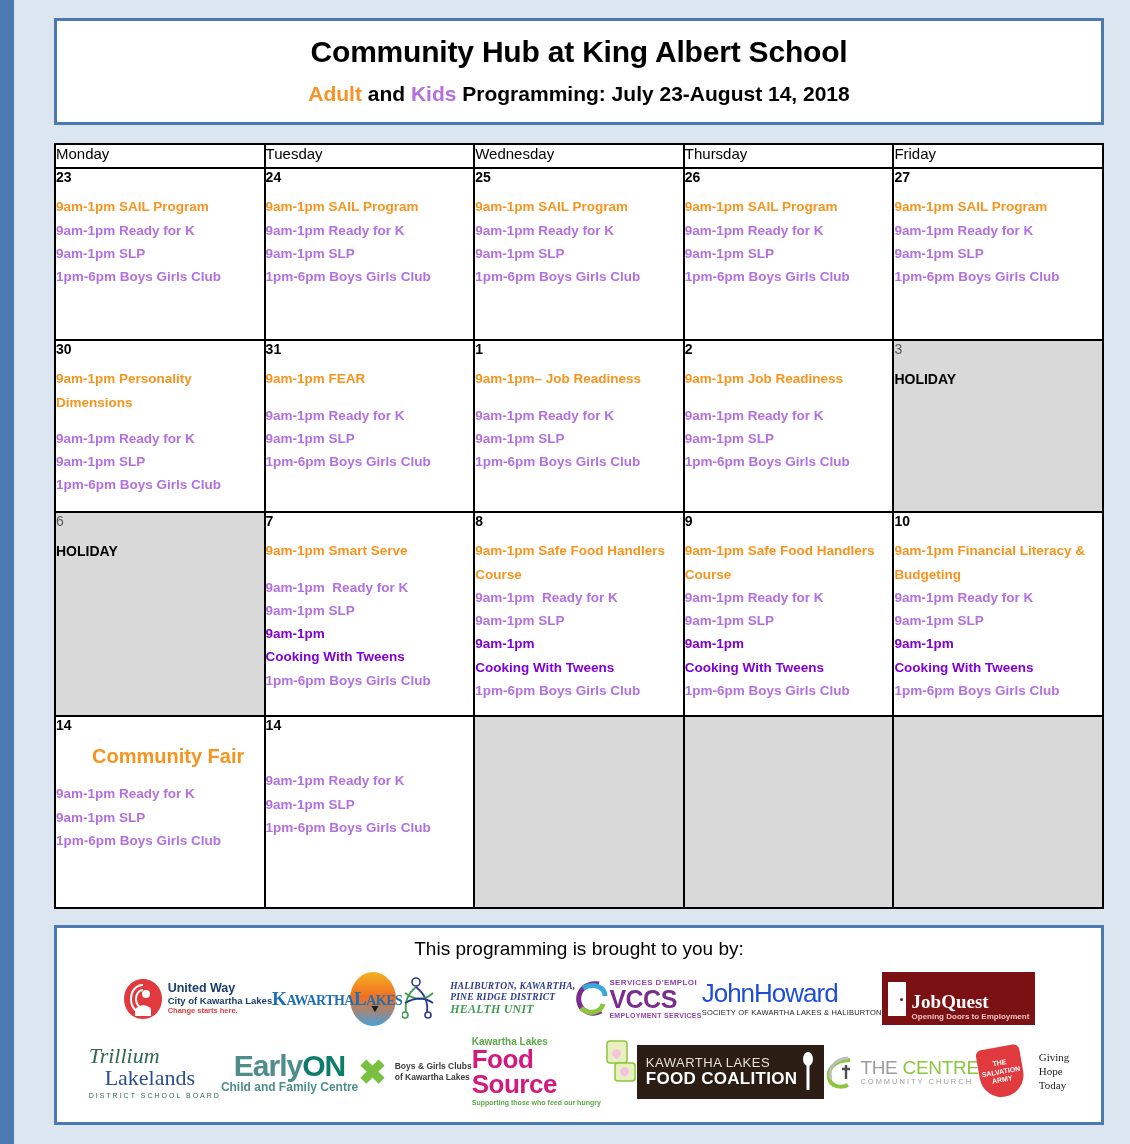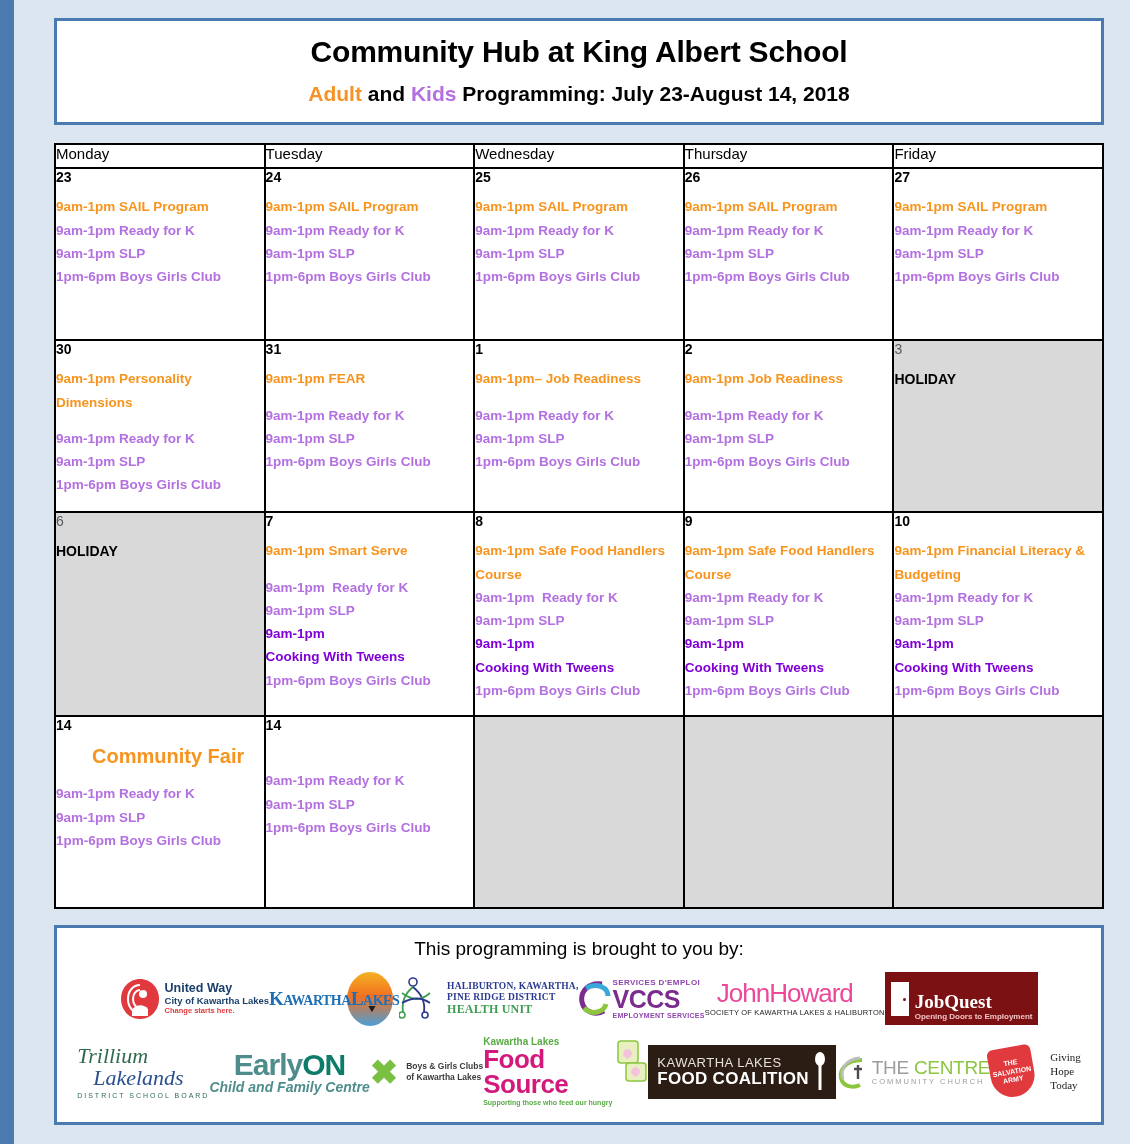--- a/index.html
+++ b/index.html
@@ -151,49 +151,49 @@
     border-radius: 50% / 50%;
     background: linear-gradient(180deg, #f4b223 0%, #f27021 45%, #4a9fd8 100%);
     z-index: 1;
   }
   .lg-kl-bird {
     position:absolute; right: 22px; top: 30px; z-index: 4;
     font-size: 13px; color: #1d1d1b;
   }
 
   .lg-hu { display: flex; align-items: center; }
-  .lg-hu-text { margin-left: 14px; line-height: 1.12; font-family: "Liberation Serif", serif; }
+  .lg-hu-text { margin-left: 14px; line-height: 1.12; font-family: "Liberation Serif", serif; font-style: italic; }
   .lg-hu-1 { font-size: 9.5px; font-weight: bold; color: #2b3a8f; letter-spacing: .2px;}
   .lg-hu-2 { font-size: 9.5px; font-weight: bold; color: #2b3a8f; letter-spacing: .2px;}
   .lg-hu-3 { font-size: 12px; font-weight: bold; color: #3f9d52; letter-spacing: .2px;}
 
   .lg-vccs { line-height: 1; text-align: left; }
   .lg-vccs-1 { font-size: 8px; font-weight: bold; color: #8e44ad; letter-spacing: .4px; }
   .lg-vccs-2 { font-size: 25px; font-weight: bold; color: #7b2d8e; letter-spacing: -0.5px; line-height: 1.0; }
   .lg-vccs-3 { font-size: 7px; font-weight: bold; color: #8e44ad; letter-spacing: .3px; }
 
-  .lg-jh-1 { font-size: 26px; color: #ec4899; letter-spacing: -1px; line-height: 1; margin-left: 12px; }
+  .lg-jh-1 { font-size: 26px; color: #1d4ed8; letter-spacing: -1px; line-height: 1; }
   .lg-jh-2 { font-size: 7.5px; color: #222; letter-spacing: .2px; margin-top: 2px; }
 
   .lg-jq { display:flex; align-items:center; background:#7b1113; padding: 4px 6px; }
   .lg-jq-door { width: 18px; height: 34px; background:#fff; position: relative; margin-right:6px; }
   .lg-jq-door:after { content:""; position:absolute; right:3px; top:16px; width:3px;height:3px;border-radius:50%;background:#7b1113; }
   .lg-jq-t { line-height:1.1;margin-top:16px; }
   .lg-jq-1 { font-family:"Liberation Serif", serif; font-size: 19px; font-weight: bold; color:#fff; }
   .lg-jq-2 { font-size: 8px; font-weight: bold; color:#f2c4c4; }
 
   .lg-tl { line-height: 1.0; }
   .lg-tl-1 { font-family:"Liberation Serif", serif; font-style: italic; font-size: 22px; color:#2f6b4f; }
-  .lg-tl-2 { font-family:"Liberation Serif", serif; font-style: italic; font-size: 22px; color:#2b4f8e; margin-left:16px;}
+  .lg-tl-2 { font-family:"Liberation Serif", serif; font-size: 22px; color:#2b4f8e; margin-left:16px;}
   .lg-tl-3 { font-size: 7px; color:#2f6b4f; letter-spacing: 2px; margin-top: 3px; }
 
   .lg-eo { text-align:center; line-height:1; }
   .lg-eo-1 { font-size: 30px; font-weight: bold; color:#4f8d8d; letter-spacing:-1px; }
   .lg-eo-1 .on { color:#0e7c6b; }
-  .lg-eo-2 { font-size: 14px; font-weight: bold; color:#4f8d8d; margin-top:0;font-style:italic; }
+  .lg-eo-2 { font-size: 12px; font-weight: bold; color:#4f8d8d; margin-top:0; }
 
   .lg-bgc { display:flex; align-items:center; }
   .lg-bgc-mark { font-size: 34px; color:#7ac143; font-weight: bold; line-height:1; margin-right:8px; }
   .lg-bgc-t { line-height:1.2; font-size: 8.5px; font-weight:bold; color:#3b3b3b; }
 
   .lg-fs { line-height:1; text-align:left; }
   .lg-fs-1 { font-size: 10px; font-weight: bold; color:#5aaa46; }
   .lg-fs-2 { font-size: 26px; font-weight: bold; color:#d4197d; line-height:.95; letter-spacing:-.5px;}
   .lg-fs-3 { font-size: 7px; font-weight: bold; color:#5aaa46; margin-top:2px; }
 

